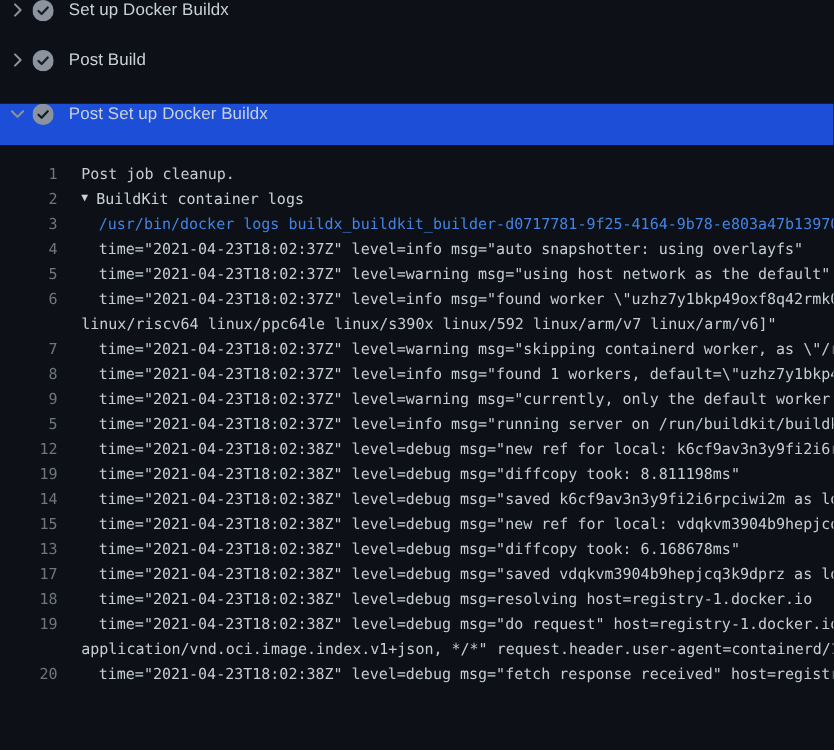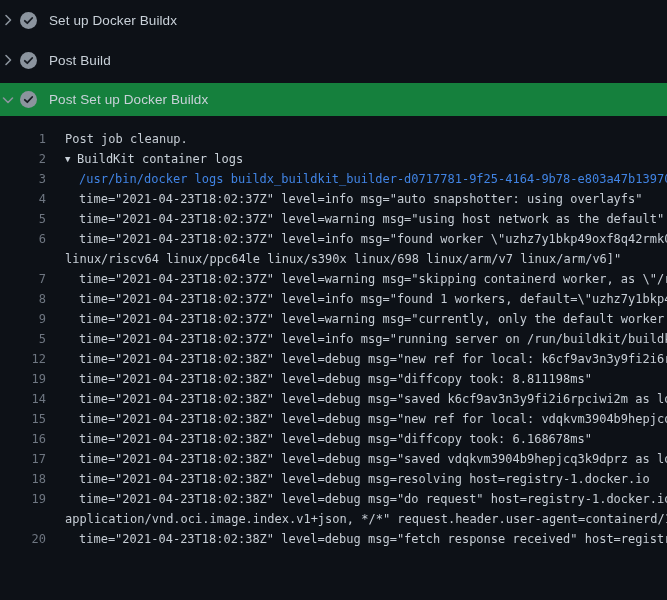--- a/index.html
+++ b/index.html
@@ -13,28 +13,28 @@
     height: 600px;
     overflow: hidden;
     background: #0d1117;
     font-family: "Liberation Sans", sans-serif;
   }
   
   .steps { }
   .step {
     height: 40px;
     display: flex;
-    align-items: center;
-    padding-left: 0;
+    align-items: flex-start;
+    padding-left: 6px;
     cursor: pointer;
   }
   .step.expanded {
     height: 33px;
     margin-top: 3px;
-    background: #15803d;
+    background: #1d4ed8;
   }
   .step .chev {
     width: 16px;
     height: 16px;
     flex: none;
     display: flex;
     align-items: center;
     justify-content: center;
   }
   .step .status {
@@ -142,29 +142,29 @@
         <span class="label">Post Set up Docker Buildx</span>
       </div>
     </div>
   <div class="log" id="log">
       <div class="log-row plain"><span class="ln">1</span><span class="txt"><span>Post job cleanup.</span></span></div>
       <div class="log-row group"><span class="ln">2</span><span class="txt"><span class="marker">▼</span><span>BuildKit container logs</span></span></div>
       <div class="log-row cmd"><span class="ln">3</span><span class="txt"><span>/usr/bin/docker logs buildx_buildkit_builder-d0717781-9f25-4164-9b78-e803a47b13970</span></span></div>
       <div class="log-row entry"><span class="ln">4</span><span class="txt"><span>time="2021-04-23T18:02:37Z" level=info msg="auto snapshotter: using overlayfs"</span></span></div>
       <div class="log-row entry"><span class="ln">5</span><span class="txt"><span>time="2021-04-23T18:02:37Z" level=warning msg="using host network as the default"</span></span></div>
       <div class="log-row entry"><span class="ln">6</span><span class="txt"><span>time="2021-04-23T18:02:37Z" level=info msg="found worker \"uzhz7y1bkp49oxf8q42rmk0xj</span></span></div>
-      <div class="log-row cont"><span class="ln"></span><span class="txt"><span>linux/riscv64 linux/ppc64le linux/s390x linux/698 linux/arm/v7 linux/arm/v6]"</span></span></div>
+      <div class="log-row cont"><span class="ln"></span><span class="txt"><span>linux/riscv64 linux/ppc64le linux/s390x linux/592 linux/arm/v7 linux/arm/v6]"</span></span></div>
       <div class="log-row entry"><span class="ln">7</span><span class="txt"><span>time="2021-04-23T18:02:37Z" level=warning msg="skipping containerd worker, as \"/run</span></span></div>
       <div class="log-row entry"><span class="ln">8</span><span class="txt"><span>time="2021-04-23T18:02:37Z" level=info msg="found 1 workers, default=\"uzhz7y1bkp49o</span></span></div>
       <div class="log-row entry"><span class="ln">9</span><span class="txt"><span>time="2021-04-23T18:02:37Z" level=warning msg="currently, only the default worker ca</span></span></div>
       <div class="log-row entry"><span class="ln">5</span><span class="txt"><span>time="2021-04-23T18:02:37Z" level=info msg="running server on /run/buildkit/buildkit</span></span></div>
       <div class="log-row entry"><span class="ln">12</span><span class="txt"><span>time="2021-04-23T18:02:38Z" level=debug msg="new ref for local: k6cf9av3n3y9fi2i6rpc</span></span></div>
       <div class="log-row entry"><span class="ln">19</span><span class="txt"><span>time="2021-04-23T18:02:38Z" level=debug msg="diffcopy took: 8.811198ms"</span></span></div>
       <div class="log-row entry"><span class="ln">14</span><span class="txt"><span>time="2021-04-23T18:02:38Z" level=debug msg="saved k6cf9av3n3y9fi2i6rpciwi2m as loca</span></span></div>
       <div class="log-row entry"><span class="ln">15</span><span class="txt"><span>time="2021-04-23T18:02:38Z" level=debug msg="new ref for local: vdqkvm3904b9hepjcq3k</span></span></div>
-      <div class="log-row entry"><span class="ln">16</span><span class="txt"><span>time="2021-04-23T18:02:38Z" level=debug msg="diffcopy took: 6.168678ms"</span></span></div>
+      <div class="log-row entry"><span class="ln">13</span><span class="txt"><span>time="2021-04-23T18:02:38Z" level=debug msg="diffcopy took: 6.168678ms"</span></span></div>
       <div class="log-row entry"><span class="ln">17</span><span class="txt"><span>time="2021-04-23T18:02:38Z" level=debug msg="saved vdqkvm3904b9hepjcq3k9dprz as loca</span></span></div>
       <div class="log-row entry"><span class="ln">18</span><span class="txt"><span>time="2021-04-23T18:02:38Z" level=debug msg=resolving host=registry-1.docker.io</span></span></div>
       <div class="log-row entry"><span class="ln">19</span><span class="txt"><span>time="2021-04-23T18:02:38Z" level=debug msg="do request" host=registry-1.docker.io r</span></span></div>
       <div class="log-row cont"><span class="ln"></span><span class="txt"><span>application/vnd.oci.image.index.v1+json, */*" request.header.user-agent=containerd/1.4</span></span></div>
       <div class="log-row entry"><span class="ln">20</span><span class="txt"><span>time="2021-04-23T18:02:38Z" level=debug msg="fetch response received" host=registry-</span></span></div>
     </div>
 </div>
 
 </body></html>

